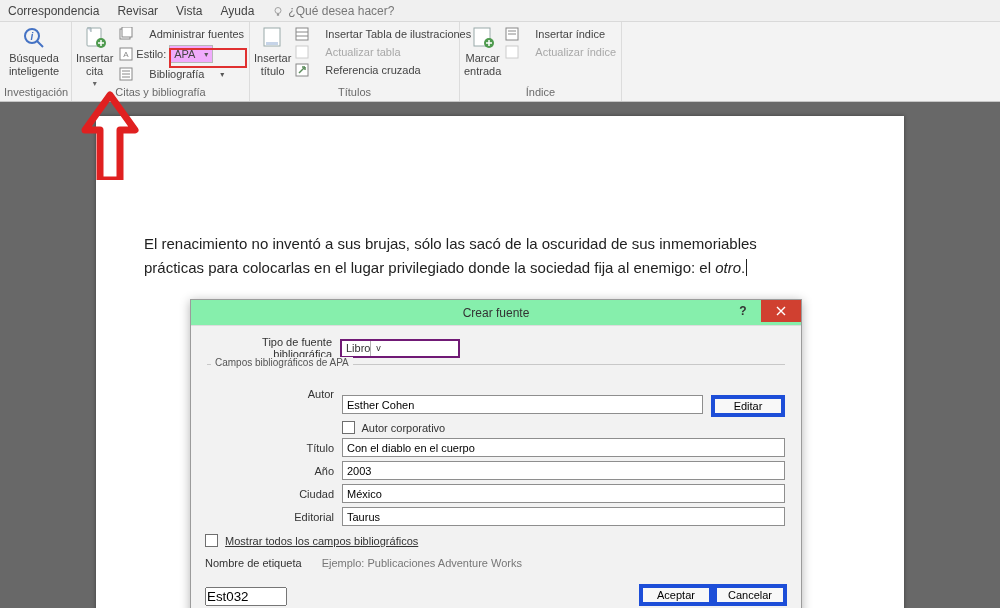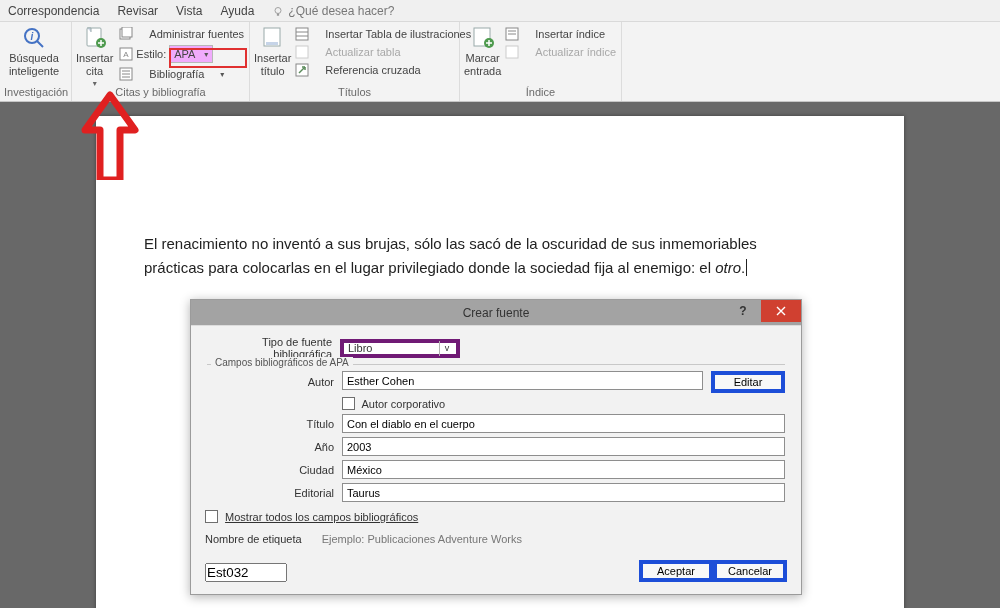--- a/index.html
+++ b/index.html
@@ -33,28 +33,28 @@
 
 
 .doc-area { position: absolute; top: 102px; left: 0; right: 0; bottom: 0; display: flex; justify-content: center; }
 .page { margin-top: 14px; width: 808px; background: #fff; box-shadow: 0 0 4px rgba(0,0,0,.4); height: 700px; padding: 116px 44px 0 48px; position: relative; }
 .doc-text { font-size: 15px; color: #222; line-height: 1.55; font-family: "Calibri", "Segoe UI", sans-serif; }
 .doc-text .italic { font-style: italic; }
 .cursor { display: inline-block; width: 1px; height: 17px; background: #222; vertical-align: -3px; margin-left: 1px; }
 
 
 .dialog { position: absolute; top: 299px; left: 190px; width: 612px; background: #f2f2f2; border: 1px solid #9b9b9b; box-shadow: 0 2px 10px rgba(0,0,0,.3); font-size: 11px; color: #333; }
-.dlg-title { height: 26px; display: flex; align-items: center; justify-content: center; position: relative; background: #a3a3a3; border-bottom: 1px solid #ddd; font-size: 12px; }
+.dlg-title { height: 26px; display: flex; align-items: center; justify-content: center; position: relative; background: #86efac; border-bottom: 1px solid #ddd; font-size: 12px; }
 .dlg-help { position: absolute; right: 44px; top: 0; width: 28px; height: 22px; display:flex;align-items:center;justify-content:center; font-weight:bold; cursor:default; }
 .dlg-close { position: absolute; right: 0; top: 0; width: 40px; height: 22px; background: #d04030; color:#fff; display:flex; align-items:center; justify-content:center; cursor:default; }
 .dlg-body { padding: 10px 14px 12px 14px; }
 .frow { display: flex; align-items: center; margin-bottom: 4px; }
 .flabel { width: 135px; text-align: right; padding-right: 8px; }
 .fval input.txt { height: 19px; border: 1px solid #8e8e8e; background: #fff; font-size: 11px; padding: 0 4px; }
-.combo { width: 120px; height: 19px; border: 4px solid #701a75; background:#fff; display:flex; align-items:center; justify-content:space-between; padding:0 2px 0 4px; font-size:11px; }
+.combo { width: 120px; height: 19px; border: 2px solid #701a75; background:#fff; display:flex; align-items:center; padding:0 2px 0 4px; font-size:11px; }
 .combo .dd { width: 15px; height: 15px; border-left:1px solid #b3b3b3; display:flex;align-items:center;justify-content:center;font-size:9px; }
 .fieldset { border-top: 1px solid #c8c8c8; margin-left: 2px; margin-right: 2px; padding-top: 6px; position: relative; }
 .fieldset .legend { position:absolute; top:-8px; left:4px; background:#f2f2f2; padding:0 4px; font-size:10px; color:#555;}
 .btn { height: 22px; min-width: 74px; background: #f8f8f8; border: 4px solid #1d4ed8; font-size: 11px; padding: 0 10px; cursor: default; }
 .btnrow { display:flex; justify-content:flex-end; margin-top:6px; }
 .chk { width:13px; height:13px; border:1px solid #6e6e6e; display:inline-block; vertical-align:-2px; margin-right:4px; background:#fff; }
 .smallrow { display:flex; align-items:center; gap:20px; margin-top:6px; }
 
 
 .arrow { position:absolute; top: 90px; left: 80px; width: 60px; height: 90px; pointer-events:none; z-index:5; }
@@ -246,21 +246,21 @@
         <span>Libro</span>
         <span class="dd">v</span>
       </div>
     </div>
 
     <div class="fieldset">
       <span class="legend">Campos bibliográficos de APA</span>
 
       <div class="frow">
         <div class="flabel">Autor</div>
-        <div class="fval" style="display:flex; gap:8px; flex:1;">
+        <div class="fval" style="display:flex; gap:8px; flex:1;margin-top:24px;">
           <input class="txt" style="flex: 1 1 0%;" value="Esther Cohen">
           <button class="btn">Editar</button>
         </div>
       </div>
 
       <div class="frow">
         <div class="flabel"></div>
         <div class="fval">
           <span class="chk"></span>
           <span>Autor corporativo</span>

